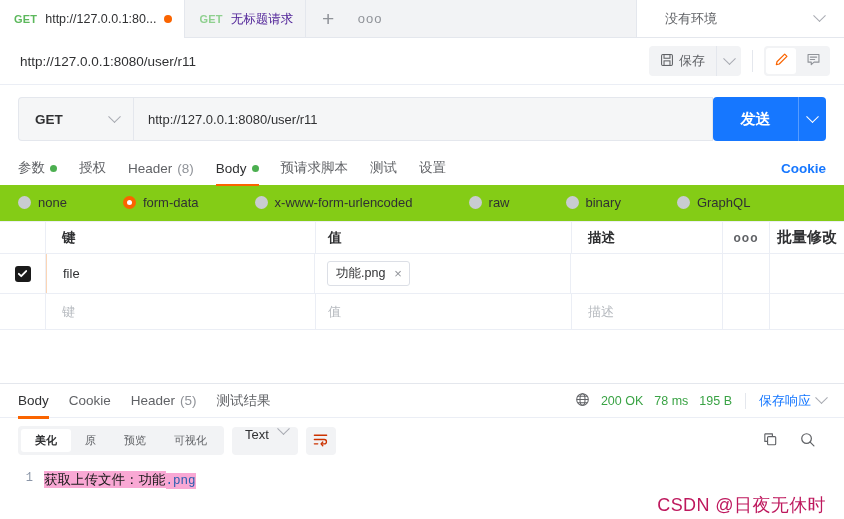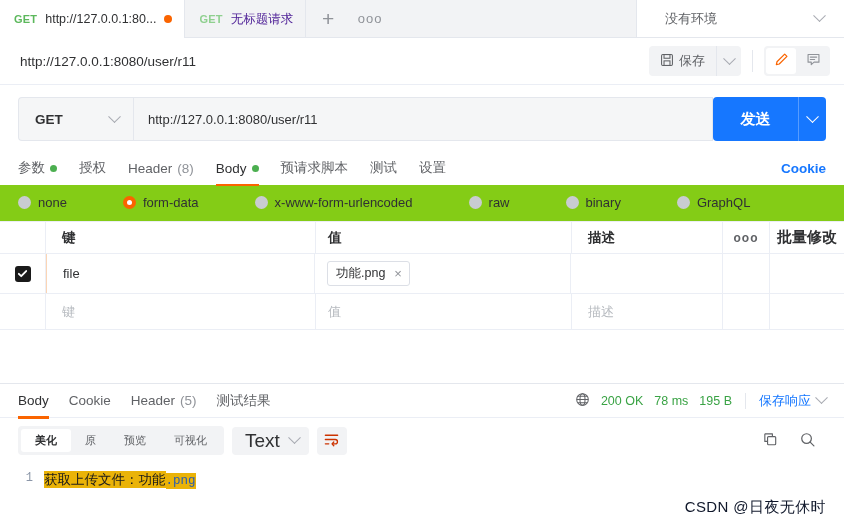--- a/index.html
+++ b/index.html
@@ -172,38 +172,38 @@
   .resp-toolbar {
     display: flex; align-items: center; padding: 8px 14px 8px 18px;
     background: #fff; border-top: 1px solid #ebeef5; gap: 8px;
   }
   .seg { display: flex; background: #f2f3f5; border-radius: 4px; padding: 3px; }
   .seg-it {
     padding: 4px 14px; font-size: 11px; color: #606266; border-radius: 3px; cursor: pointer;
   }
   .seg-it.on { background: #fff; color: #303133; font-weight: 700; }
   .selbox {
-    background: #f2f3f5; border-radius: 4px; height: 28px; display: flex; align-items: center;
-    gap: 10px; padding: 0 10px 0 13px; cursor: pointer; font-size: 19px; color: #303133;
+    background: #f2f3f5; border-radius: 4px; height: 28px; display: flex; align-items: flex-start;
+    gap: 10px; padding: 0 10px 0 13px; cursor: pointer; font-size: 13px; color: #303133;
   }
   .iconbtn-sq {
     width: 30px; height: 28px; background: #f2f3f5; border-radius: 4px;
     display: flex; align-items: center; justify-content: center; cursor: pointer;
   }
   .tb-right { margin-left: auto; display: flex; align-items: center; gap: 20px; padding-right: 14px; }
   .ibtn { cursor: pointer; display: flex; align-items: center; justify-content: center; }
 
   .resp-body { background: #fff; position: relative; height: 56px; display: flex; padding-top: 8px; }
   .gutter { width: 44px; text-align: right; padding-right: 11px; color: #8b96a8; font-size: 12px; font-family: "Liberation Mono", "DejaVu Sans Mono", monospace; }
   .code { font-size: 13.5px; color: #1a1a1a; }
-  .code .hl { background: #eab308; padding: 1px 0; }
+  .code .hl { background: #f9a8d4; padding: 1px 0; }
   .code .ext { font-family: "Liberation Mono", "DejaVu Sans Mono", monospace; color: #2a5db0; font-size: 12.5px; }
   .scroll-rail { position: absolute; right: 0; top: 455px; bottom: 0; width: 13px; border-left: 1px solid #ebeef5; }
   .watermark {
-    position: absolute; right: 18px; bottom: 2px; color: #0f172a; font-size: 15px;
+    position: absolute; right: 18px; bottom: 2px; color: #be185d; font-size: 18px;
     letter-spacing: .4px; pointer-events: none;
   }
 </style>
 </head>
 <body>
 
 <div class="app">
 
   <div class="tabbar">
     <div class="req-tab active">

